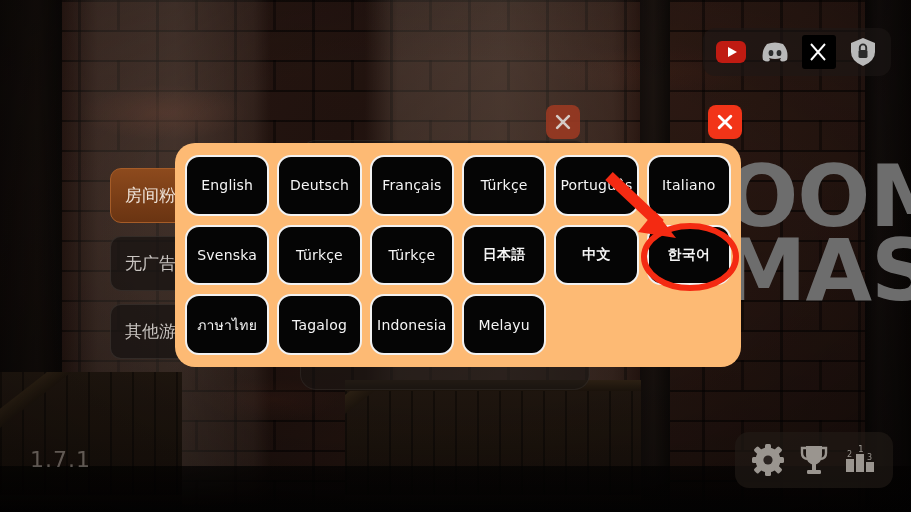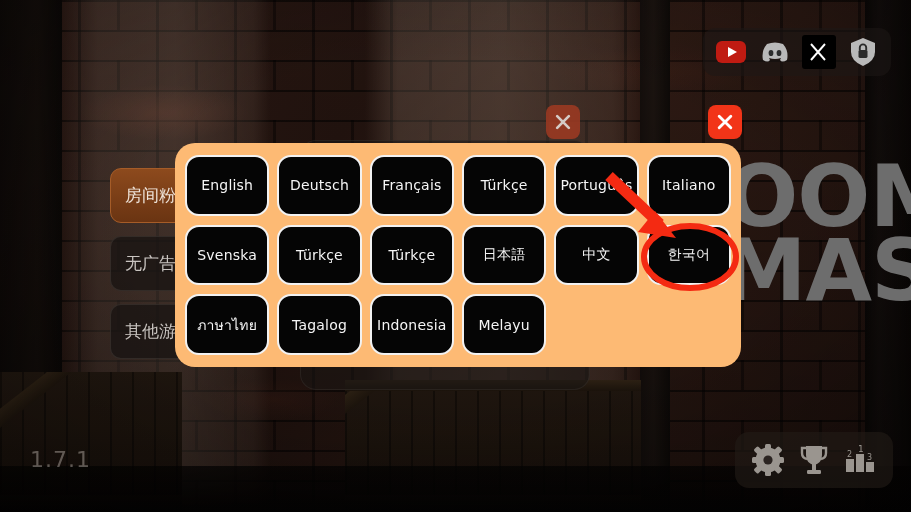--- a/index.html
+++ b/index.html
@@ -208,21 +208,21 @@
     border-radius: 14px;
     display: flex; align-items: center; justify-content: center;
     color: #f5f5f5;
     font-size: 14px;
     letter-spacing: 0.2px;
     cursor: pointer;
     overflow: hidden;
     white-space: nowrap;
     padding: 0 3px;
   }
-  .lang-btn.cjk { font-weight: 400; font-size: 14px; }
+  .lang-btn.cjk { font-weight: 700; font-size: 14px; }
   .lang-btn.empty { border: none; background: transparent; cursor: default; }
 
   
   .annot { position: absolute; inset: 0; pointer-events: none; }
 
   
   .social-bar {
     position: absolute; right: 20px; top: 28px;
     height: 48px;
     display: flex; align-items: center;

